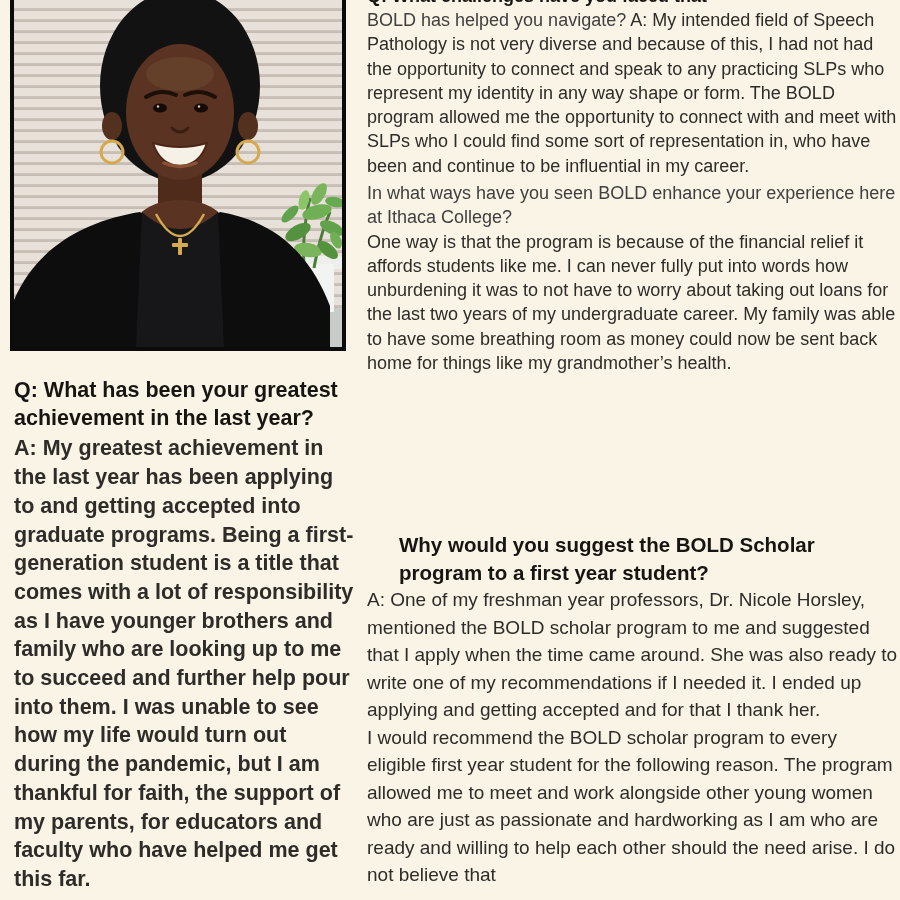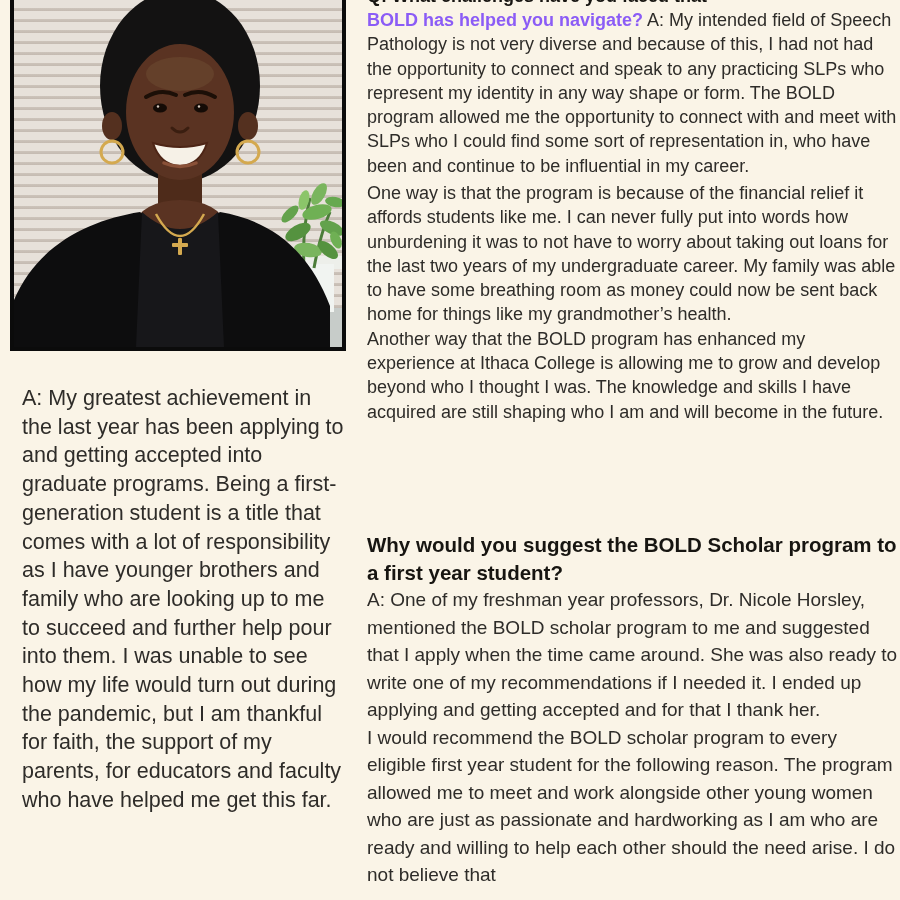--- a/index.html
+++ b/index.html
@@ -27,37 +27,37 @@
   
   .left-text {
     position: absolute; left: 14px; top: 376px; width: 341px;
     font-size: 21.5px; line-height: 28.7px;
   }
   .left-text h2 {
     margin: 0 0 2px 0;
     font-size: 21.5px; line-height: 28.2px;
     font-weight: 700; color: #171511;
   }
-  .left-text p { margin: 8px; }
+  .left-text p { margin: 0; font-weight: bold; }
 
   
   .rsec { position: absolute; left: 367px; width: 531px; }
   .rsec p, .rsec h3 { margin: 0; }
   .qa1 { top: 0; }
   .qa2 { top: 181px; }
   .qa3 { top: 531px; }
   .qa1 p, .qa2 p, .qa2 h3 { font-size: 18px; line-height: 24.3px; }
-  .qa2 h3, .qa1 strong { font-weight: 700; color: #8b5cf6; }
+  .qa2 h3, .qa1 strong { font-weight: 400; color: #404040; }
   .clip-line { height: 8px; overflow: hidden; }
   .clip-line strong {
     display: block; margin-top: -16px;
     font-size: 18px; line-height: 24.3px;
     font-weight: 700; color: #171511; white-space: nowrap;
   }
-  .qa3 h3 { font-size: 20.5px; line-height: 27.5px; font-weight: 700; color: #171511; }
+  .qa3 h3 { font-size: 20.5px; line-height: 27.5px; font-weight: 700; color: #171511; margin-left: 32px; }
   .qa3 p { font-size: 19px; line-height: 27.5px; }
 </style>
 </head>
 <body>
 
 <figure class="photo-frame">
   <svg viewBox="0 0 328 347" xmlns="http://www.w3.org/2000/svg">
 
     <g>
       <rect x="222" y="256" width="106" height="13" fill="#EDEFEA"></rect>
@@ -107,32 +107,33 @@
       <path d="M142,214 Q166,258 190,214" stroke="#D4A94F" stroke-width="2.5" fill="none"></path>
       <g fill="#D4A94F">
         <rect x="164" y="238" width="4" height="17" rx="1"></rect>
         <rect x="158" y="243" width="16" height="4" rx="1"></rect>
       </g>
     </g>
   </svg>
 </figure>
 
 <section class="left-text">
+  <h2>Q: What has been your greatest achievement in the last year?</h2>
   <p>A: My greatest achievement in the last year has been applying to and getting accepted into graduate programs. Being a first-generation student is a title that comes with a lot of responsibility as I have younger brothers and family who are looking up to me to succeed and further help pour into them. I was unable to see how my life would turn out during the pandemic, but I am thankful for faith, the support of my parents, for educators and faculty who have helped me get this far.</p>
 </section>
 
 <section class="rsec qa1">
   <div class="clip-line">
     <strong>Q: What challenges have you faced that</strong>
   </div>
   <p><strong>BOLD has helped you navigate?</strong> <span>A: My intended field of Speech Pathology is not very diverse and because of this, I had not had the opportunity to connect and speak to any practicing SLPs who represent my identity in any way shape or form. The BOLD program allowed me the opportunity to connect with and meet with SLPs who I could find some sort of representation in, who have been and continue to be influential in my career.</span></p>
 </section>
 
 <section class="rsec qa2">
+  <h3>In what ways have you seen BOLD enhance your experience here at Ithaca College?</h3>
   <p>One way is that the program is because of the financial relief it affords students like me. I can never fully put into words how unburdening it was to not have to worry about taking out loans for the last two years of my undergraduate career. My family was able to have some breathing room as money could now be sent back home for things like my grandmother’s health.</p>
-  <p>Another way that the BOLD program has enhanced my experience at Ithaca College is allowing me to grow and develop beyond who I thought I was. The knowledge and skills I have acquired are still shaping who I am and will become in the future.</p>
 </section>
 
 <section class="rsec qa3">
   <h3>Why would you suggest the BOLD Scholar program to a first year student?</h3>
   <p>A: One of my freshman year professors, Dr. Nicole Horsley, mentioned the BOLD scholar program to me and suggested that I apply when the time came around. She was also ready to write one of my recommendations if I needed it. I ended up applying and getting accepted and for that I thank her.</p>
   <p>I would recommend the BOLD scholar program to every eligible first year student for the following reason. The program allowed me to meet and work alongside other young women who are just as passionate and hardworking as I am who are ready and willing to help each other should the need arise. I do not believe that</p>
 </section>
 
 </body></html>

